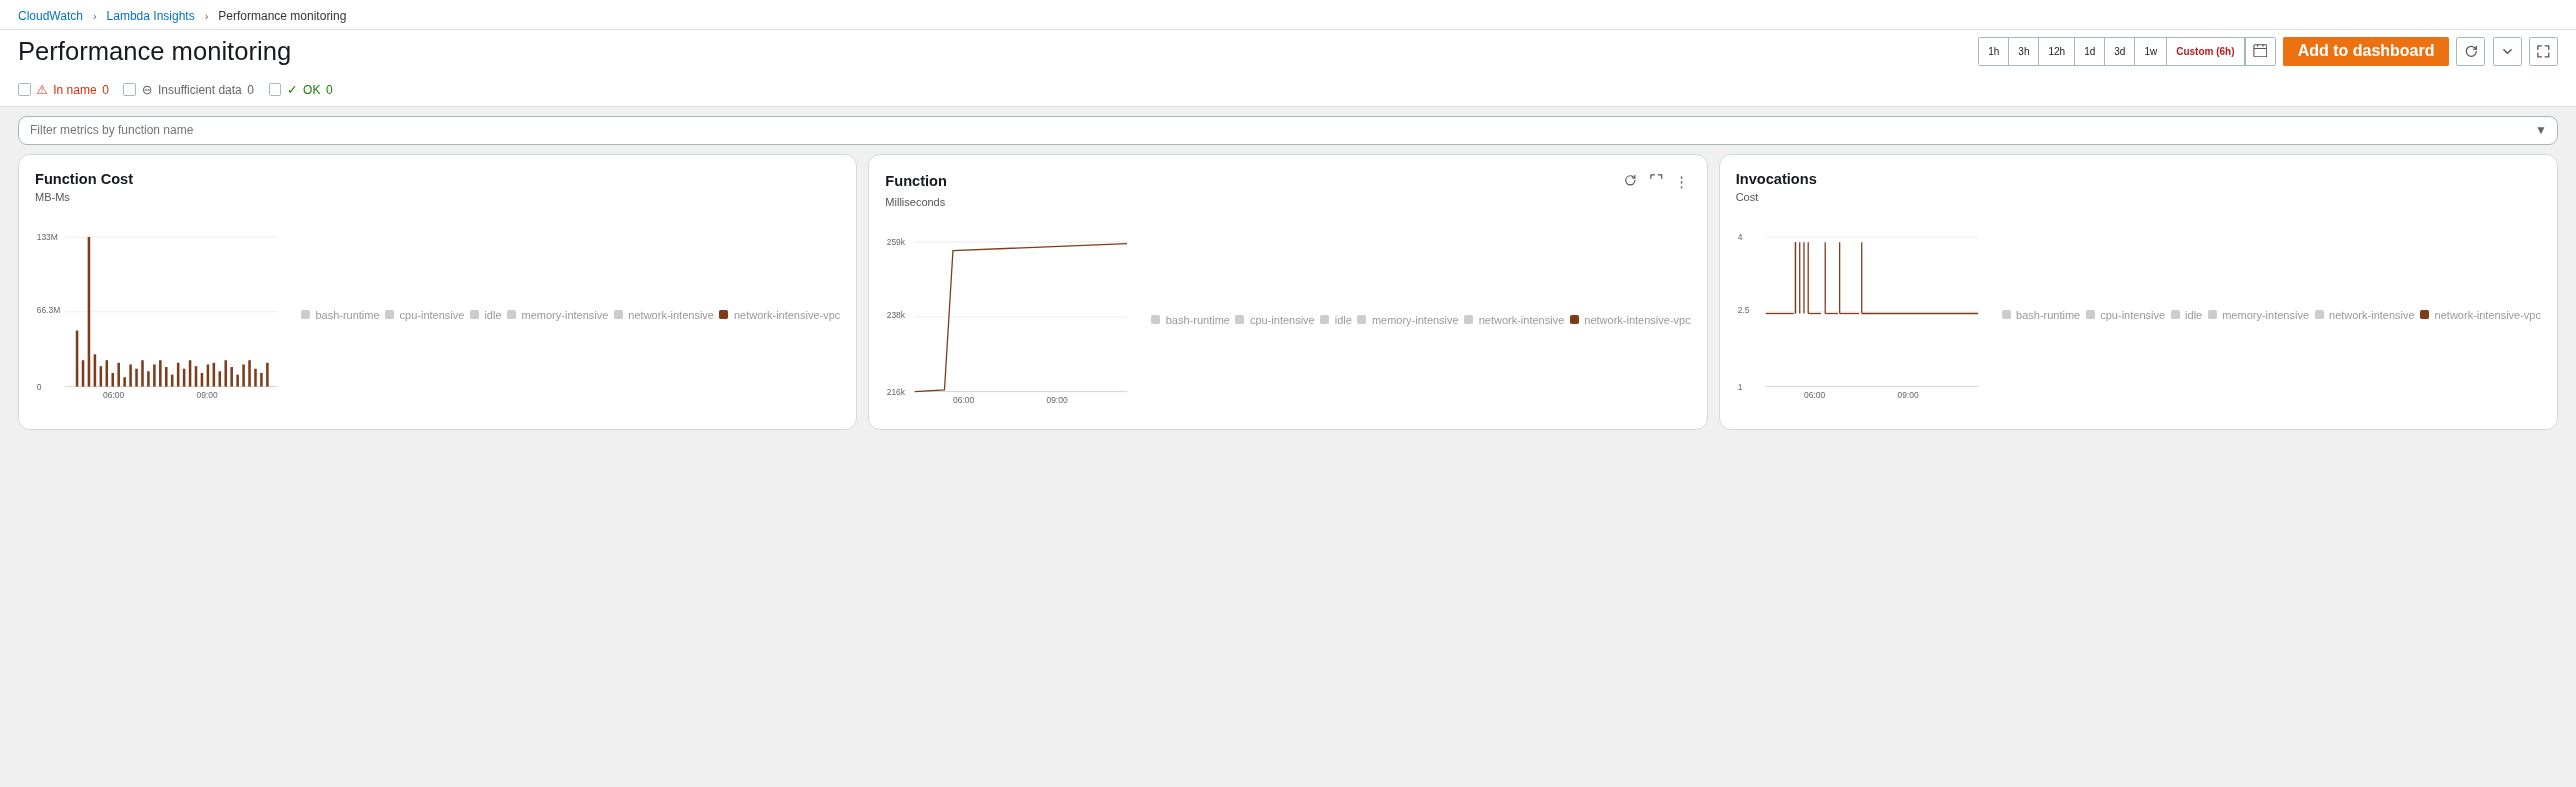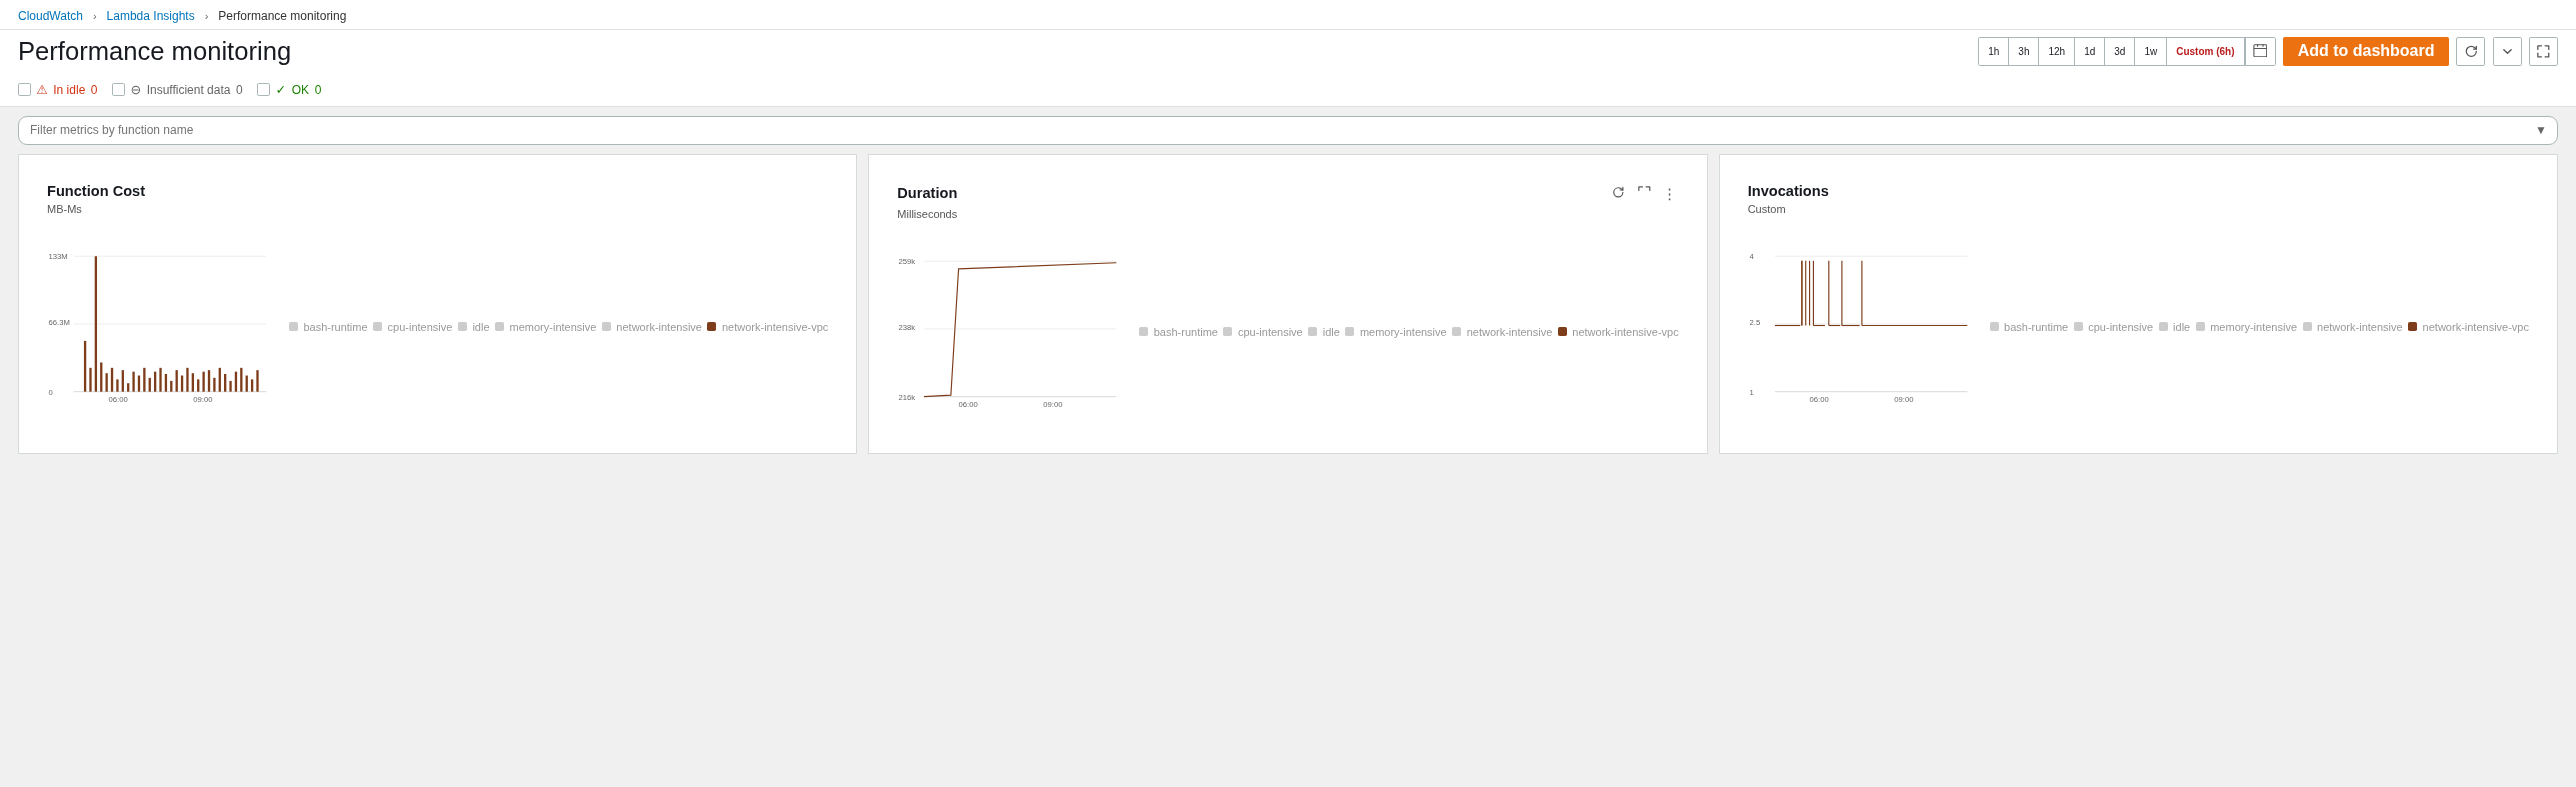--- a/index.html
+++ b/index.html
@@ -146,23 +146,23 @@
     }
     .charts-container {
       display: flex;
       gap: 11px;
       padding: 0 18px 18px 18px;
       background: #f0f0f0;
     }
     .chart-card {
       background: #fff;
       border: 0.9px solid #d5dbdb;
-      border-radius: 0;
+      border-radius: 12px;
       flex: 1;
-      padding: 28px;
+      padding: 16px;
       min-height: 256px;
     }
     .chart-header {
       display: flex;
       align-items: center;
       justify-content: space-between;
       margin-bottom: 3.7px;
     }
     .chart-title {
       font-size: 14.6px;
@@ -280,21 +280,21 @@
         <polyline points="6,14 2,14 2,10" stroke="#555" stroke-width="1.4" fill="none" stroke-linecap="round" stroke-linejoin="round"></polyline>
       </svg>
     </button>
   </div>
 </div>
 
 <div class="alarm-bar">
   <div class="alarm-item">
     <div class="checkbox"></div>
     <span class="alarm-icon in-alarm">⚠</span>
-    <span class="in-alarm">In idle</span>
+    <span class="in-alarm">In name</span>
     <span class="in-alarm">0</span>
   </div>
   <div class="alarm-item">
     <div class="checkbox"></div>
     <span class="alarm-icon insuf-color">⊖</span>
     <span class="insuf-color">Insufficient data</span>
     <span class="insuf-color">0</span>
   </div>
   <div class="alarm-item">
     <div class="checkbox"></div>
@@ -393,21 +393,21 @@
         <div class="legend-item">
           <div class="legend-dot active"></div>
           <span>network-intensive-vpc</span>
         </div>
       </div>
     </div>
   </div>
 
   <div class="chart-card">
     <div class="chart-header">
-      <span class="chart-title">Duration</span>
+      <span class="chart-title">Function</span>
       <div class="chart-actions">
         <button class="chart-action-btn" title="Refresh">
           <svg width="14.6" height="14.6" viewBox="0 0 16 16" fill="none">
             <path d="M13 8A5 5 0 1 1 8 3c1.4 0 2.6.5 3.5 1.4L13 5.5" stroke="#555" stroke-width="1.3" fill="none" stroke-linecap="round"></path>
             <polyline points="10,5.5 13,5.5 13,2.5" stroke="#555" stroke-width="1.3" fill="none" stroke-linecap="round" stroke-linejoin="round"></polyline>
           </svg>
         </button>
         <button class="chart-action-btn" title="Expand">
           <svg width="14.6" height="14.6" viewBox="0 0 16 16" fill="none">
             <polyline points="2,6 2,2 6,2" stroke="#555" stroke-width="1.3" fill="none" stroke-linecap="round" stroke-linejoin="round"></polyline>
@@ -462,21 +462,21 @@
           <span>network-intensive-vpc</span>
         </div>
       </div>
     </div>
   </div>
 
   <div class="chart-card">
     <div class="chart-header">
       <span class="chart-title">Invocations</span>
     </div>
-    <div class="chart-unit">Custom</div>
+    <div class="chart-unit">Cost</div>
     <div class="chart-area">
       <div class="chart-svg-wrapper">
         <svg width="100%" height="183" viewBox="0 0 300 200" style="font-size:13px">
 
           <text x="2" y="14" font-size="10" fill="#666">4</text>
           <text x="2" y="100" font-size="10" fill="#666">2.5</text>
           <text x="2" y="190" font-size="10" fill="#666">1</text>
 
           <line x1="35" y1="10" x2="285" y2="10" stroke="#e8e8e8" stroke-width="1"></line>
           <line x1="35" y1="98" x2="285" y2="98" stroke="#e8e8e8" stroke-width="1"></line>

